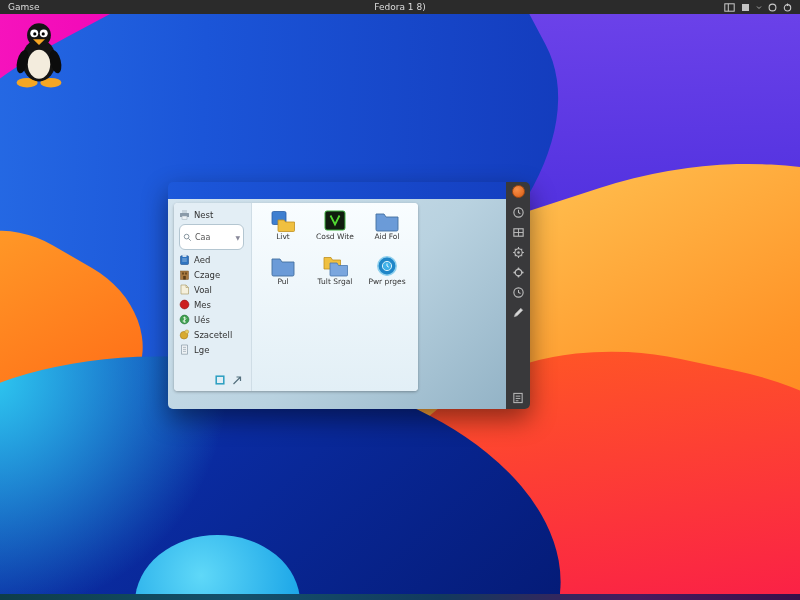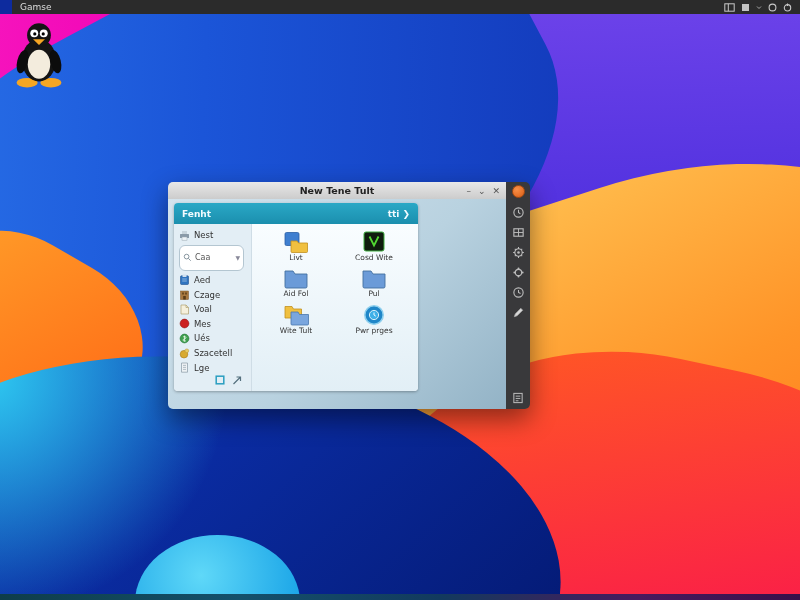--- a/index.html
+++ b/index.html
@@ -1,20 +1,20 @@
 <!DOCTYPE html>
 <html><head>
 <meta charset="utf-8">
 <style>
   * { margin:0; padding:0; box-sizing:border-box; }
   body { background:#111; font-family:"DejaVu Sans", sans-serif; }
   .stage { position:relative; width:800px; height:600px; overflow:hidden; background:#0d2b9e; }
 
   
-  .topbar { position:absolute; top:0; left:12px; right:0; height:14px; background:#2b2b2b;
+  .topbar { position:absolute; top:0; left:0; right:0; height:14px; background:#2b2b2b;
             color:#ddd; font-size:9px; display:flex; align-items:center; z-index:50; }
   .topbar-left { padding-left:8px; }
   .topbar-center { position:absolute; left:0; right:0; text-align:center; pointer-events:none; }
   .topbar-right { margin-left:auto; display:flex; align-items:center; gap:6px; padding-right:8px; }
   .tb-ico { display:inline-flex; align-items:center; }
 
   
   .desktop { position:absolute; top:14px; left:0; right:0; bottom:0; overflow:hidden;
              background:linear-gradient(120deg,#1b2bb4 0%,#14259e 45%,#0a1a80 100%); }
   .wl { position:absolute; }
@@ -75,31 +75,32 @@
           font-size:8.5px; color:#333; border-right:1px solid #cfdde6; }
   .side-item { display:flex; align-items:center; gap:4px; height:15px; cursor:default; }
   .side-item svg { flex:0 0 auto; }
   .search { height:14px; background:#fff; border:1px solid #b4c6d1; border-radius:6px;
             display:flex; align-items:center; gap:3px; padding:12px 3px; margin:2px 7px 2px 0;
             font-size:8px; color:#555; }
   .search .caret { margin-left:auto; font-size:6px; color:#889; }
   .side-footer { margin-top:auto; display:flex; justify-content:flex-end; gap:7px; padding:0 9px 1px 0; }
 
   .files { flex:1; background:linear-gradient(#f9fdff,#e2eff6); display:grid;
-           grid-template-columns:repeat(2,1fr); align-content:start; padding:7px 5px 0 5px; row-gap:5px; }
+           grid-template-columns:repeat(3,1fr); align-content:start; padding:7px 5px 0 5px; row-gap:14px; }
   .file { display:flex; flex-direction:column; align-items:center; gap:1px;
           font-size:7.5px; color:#333; cursor:default; text-align:center; line-height:1.1; }
 </style>
 </head>
 <body>
 
 <div class="stage">
 
   <div class="topbar">
     <div class="topbar-left">Gamse</div>
+    <div class="topbar-center">Fedora 1 8)</div>
     <div class="topbar-right">
       <span class="tb-ico">
         <svg width="11" height="9" viewBox="0 0 11 9">
             <rect x="0.8" y="0.8" width="9.4" height="7.4" fill="none" stroke="#c8c8c8"></rect>
             <line x1="4.3" y1="0.8" x2="4.3" y2="8.2" stroke="#c8c8c8"></line>
           </svg>
       </span>
       <span class="tb-ico">
         <svg width="9" height="9" viewBox="0 0 9 9">
             <rect x="1" y="1" width="7" height="7" fill="#c2c2c2"></rect>
@@ -147,28 +148,20 @@
         <circle cx="23.6" cy="8.6" r="3" fill="#fff"></circle>
         <circle cx="16.8" cy="9" r="1.2" fill="#000"></circle>
         <circle cx="23.2" cy="9" r="1.2" fill="#000"></circle>
         <polygon points="15.5,13 24.5,13 20,17.5" fill="#f5a623"></polygon>
       </svg>
     </div>
   </div>
 
   <div class="window">
 
-    <div class="win-title">
-      <span>New Tene Tult</span>
-      <span class="win-controls">
-        <span>–</span>
-        <span>⌄</span>
-        <span>✕</span>
-      </span>
-    </div>
 
     <div class="win-rail">
       <span class="orange-btn"></span>
       <span class="rail-ico">
         <svg width="13" height="13" viewBox="0 0 14 14">
             <circle cx="7" cy="7" r="5" fill="none" stroke="#bcbcbc" stroke-width="1.2"></circle>
             <path d="M7 4v3l2 1.4" fill="none" stroke="#bcbcbc" stroke-width="1.1"></path>
           </svg>
       </span>
       <span class="rail-ico">
@@ -210,24 +203,20 @@
         <svg width="12" height="12" viewBox="0 0 13 13">
             <rect x="2" y="1.5" width="9" height="10" fill="none" stroke="#bcbcbc" stroke-width="1.1"></rect>
             <path d="M4 4.5h5M4 7h5M4 9.5h3" stroke="#bcbcbc" stroke-width="1"></path>
           </svg>
       </span>
     </div>
 
     <div class="win-body">
       <div class="panel">
 
-        <div class="addr">
-          <span>Fenht</span>
-          <span>tti ❯</span>
-        </div>
 
         <div class="panel-main">
 
           <div class="side">
             <div class="side-item">
               <svg width="11" height="11" viewBox="0 0 11 11">
                   <rect x="1" y="4" width="9" height="4" rx=".5" fill="#8a9aa8"></rect>
                   <rect x="3" y="1" width="5" height="3" fill="#c8d4dc"></rect>
                   <rect x="3" y="7" width="5" height="3.2" fill="#eef3f6" stroke="#9aa8b2" stroke-width=".5"></rect>
                 </svg>
@@ -334,21 +323,21 @@
               <svg width="26" height="22" viewBox="0 0 26 22">
                   <path d="M2 4h8l2 3h12v12.5a1.5 1.5 0 0 1-1.5 1.5h-19A1.5 1.5 0 0 1 2 19.5z" fill="#6b9bd8" stroke="#44719f" stroke-width=".9"></path>
                 </svg>
               <span>Pul</span>
             </div>
             <div class="file">
               <svg width="26" height="22" viewBox="0 0 26 22">
                   <path d="M2 2.5h7l1.5 2.5h8v9H2z" fill="#f0c040" stroke="#c09020" stroke-width=".8"></path>
                   <path d="M8 8h7l1.5 2.5h9v9.5a1 1 0 0 1-1 1H9a1 1 0 0 1-1-1z" fill="#7aa6de" stroke="#4a77ad" stroke-width=".8"></path>
                 </svg>
-              <span>Wite Tult</span>
+              <span>Tult Srgal</span>
             </div>
             <div class="file">
               <svg width="26" height="22" viewBox="0 0 26 22">
                   <circle cx="13" cy="11" r="9.2" fill="#1f86c8" stroke="#8fd0ee" stroke-width="1.6"></circle>
                   <circle cx="13" cy="11" r="4.6" fill="#3fb0e8" stroke="#d8f0fa" stroke-width="1"></circle>
                   <path d="M13 8.5V11l1.8 1.2" fill="none" stroke="#eaf8ff" stroke-width="1"></path>
                 </svg>
               <span>Pwr prges</span>
             </div>
           </div>

